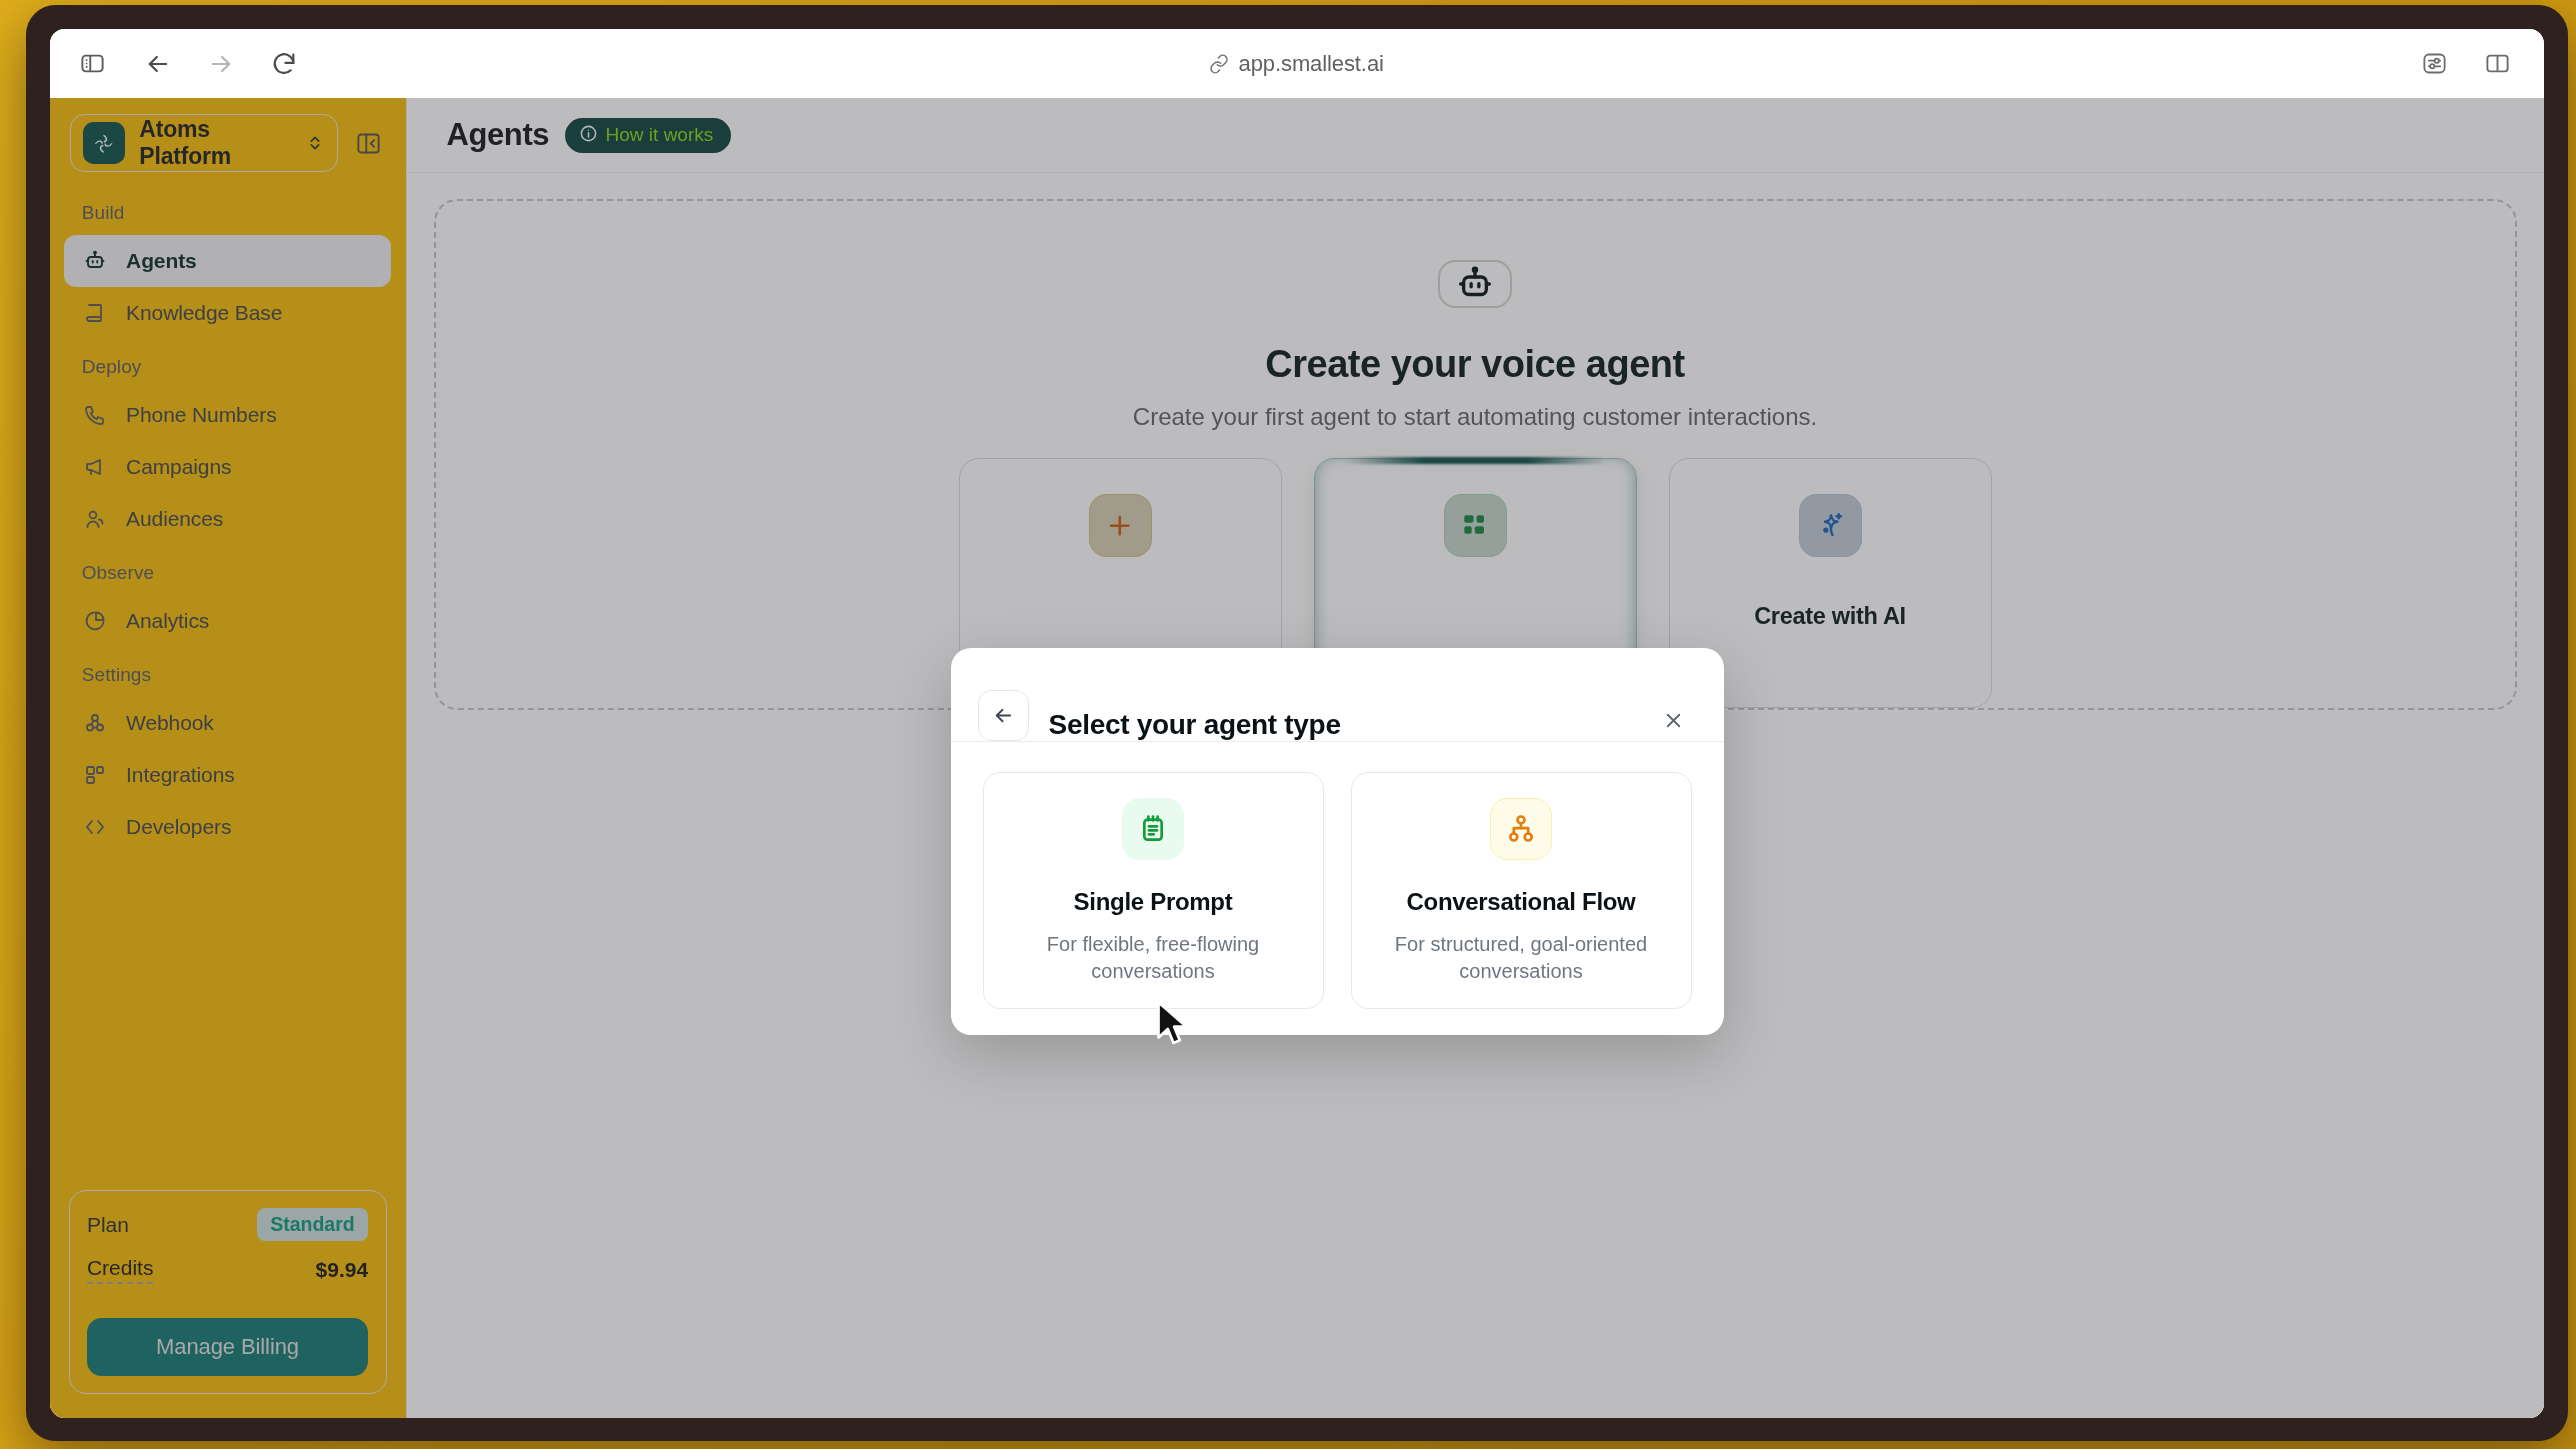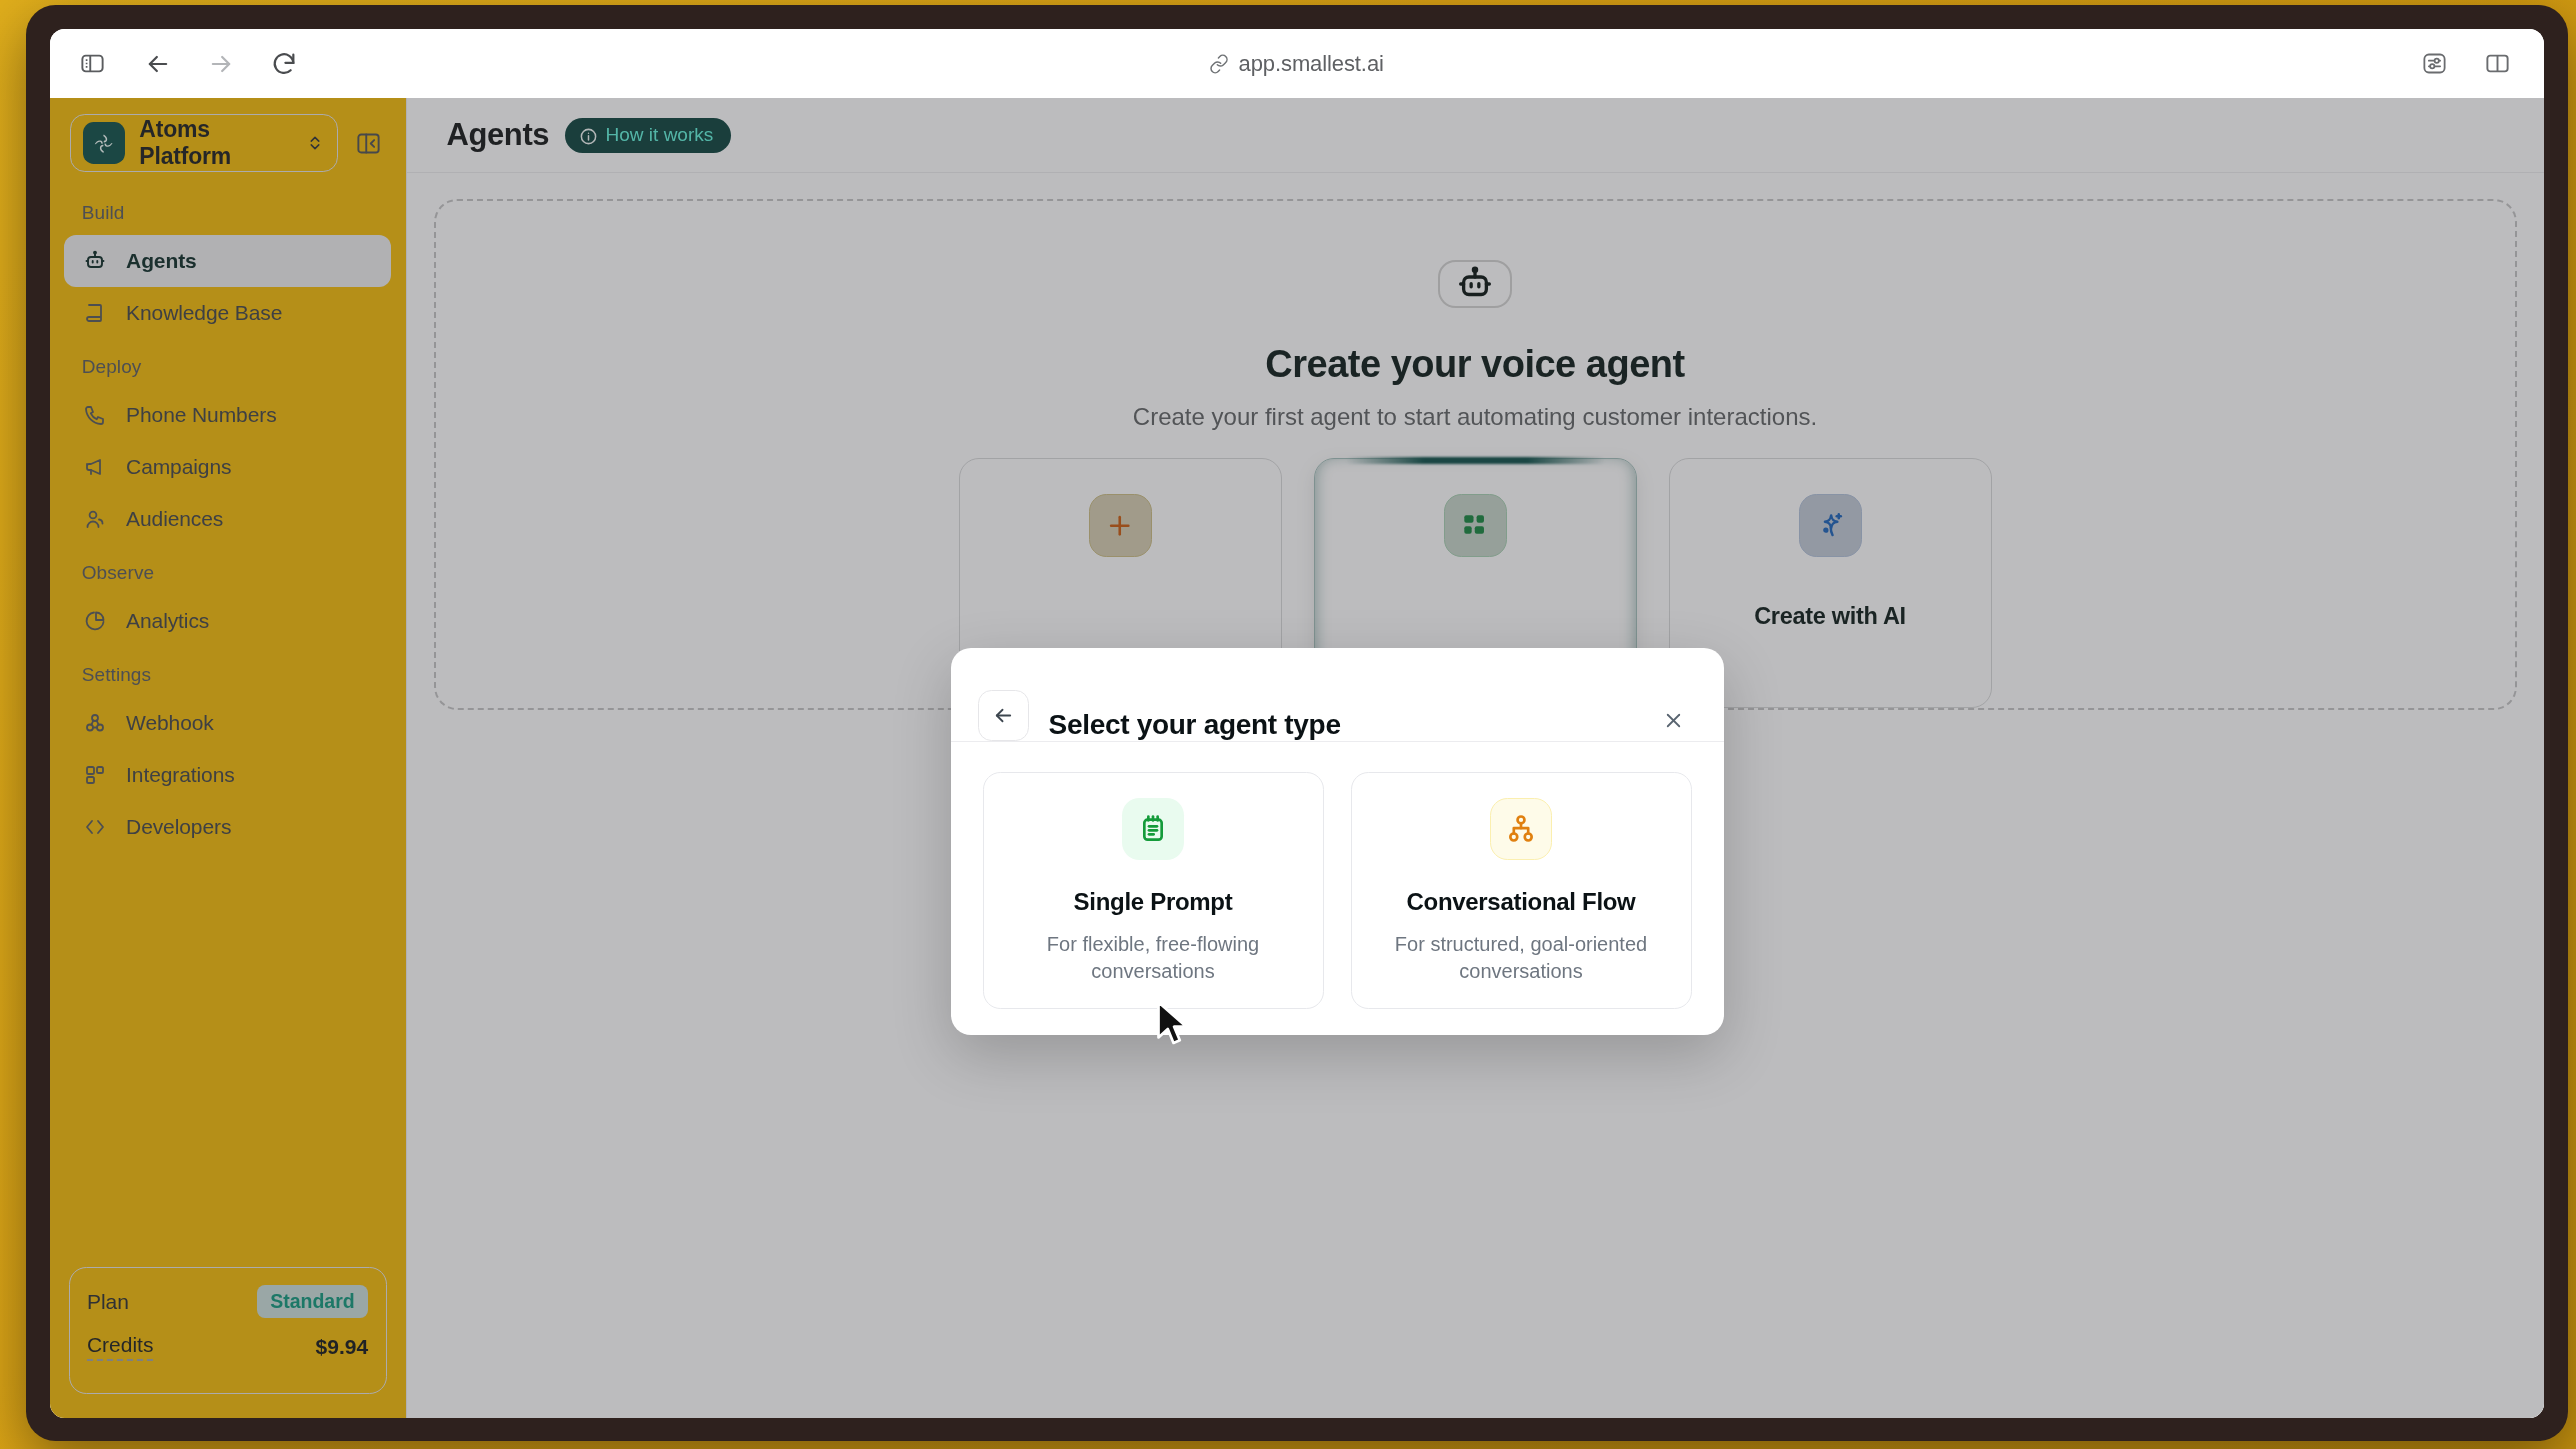--- a/index.html
+++ b/index.html
@@ -234,24 +234,24 @@
     gap: 16px;
   }
   #page-title {
     font-size: 31px;
     font-weight: 700;
     color: #141618;
     letter-spacing: -0.4px;
   }
   #how-it-works {
     display: inline-flex;
-    align-items: flex-end;
+    align-items: flex-start;
     gap: 8px;
     background: #0c3f3c;
-    color: #5eead4;
+    color: #84cc16;
     border-radius: 670px;
     padding: 6.7px 17.4px 6.7px 13.4px;
     font-size: 19px;
   }
 
   #content-area {
     flex: 1 1 auto;
     padding: 25.5px 27px 27px 27px;
     min-height: 0;
   }
@@ -634,20 +634,21 @@
 
         <div id="plan-card">
           <div class="plan-row">
             <span class="plan-label">Plan</span>
             <span id="plan-badge">Standard</span>
           </div>
           <div class="plan-row">
             <span id="credits-label">Credits</span>
             <span id="credits-value">$9.94</span>
           </div>
+          <button id="manage-billing">Manage Billing</button>
         </div>
       </div>
 
       <div id="main">
         <div id="page-header">
           <span id="page-title">Agents</span>
           <span id="how-it-works">
             <svg width="19" height="19" viewBox="0 0 24 24" fill="none" stroke="#e7eceb" stroke-width="1.9" stroke-linecap="round">
               <circle cx="12" cy="12" r="9"></circle>
                 <line x1="12" y1="11" x2="12" y2="16.5"></line>

